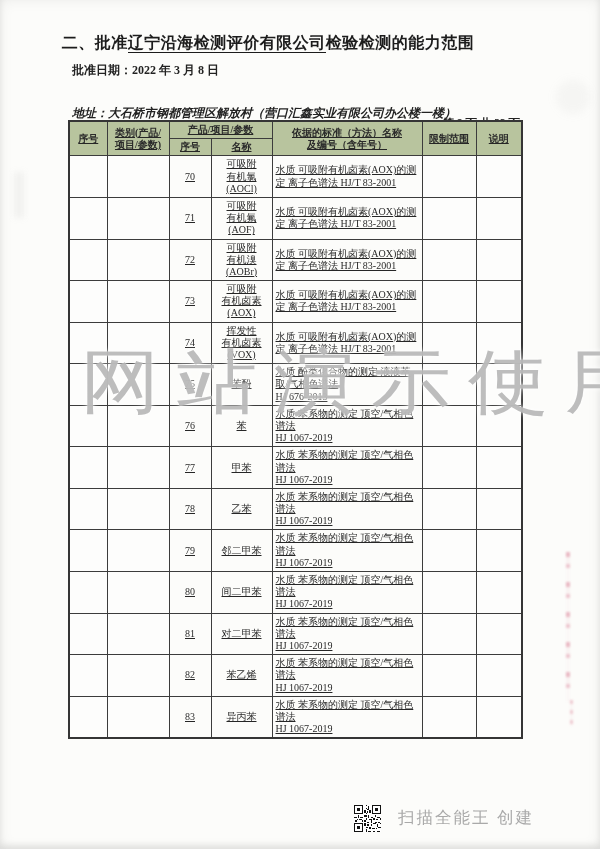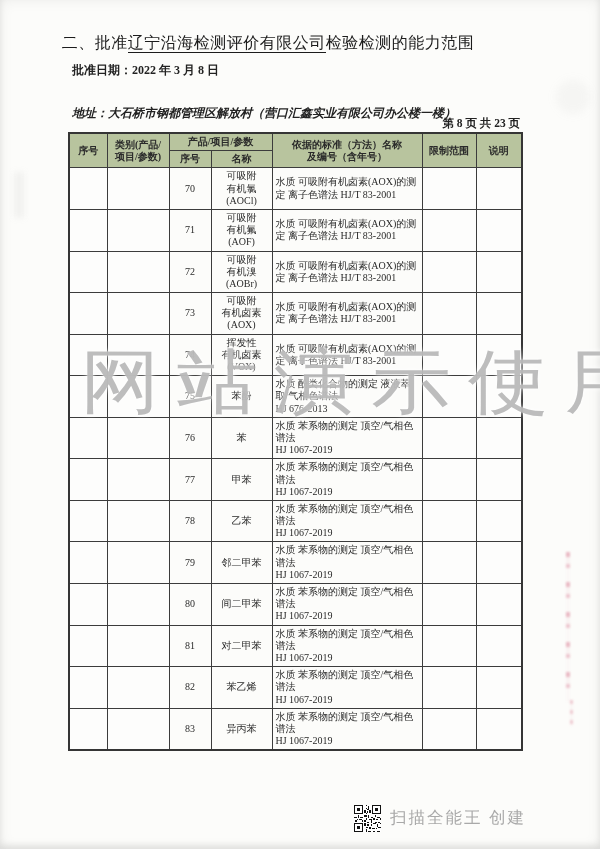--- a/index.html
+++ b/index.html
@@ -13,39 +13,40 @@
     position:relative;
     width:600px;height:849px;
     background:#fcfcfa;
     overflow:hidden;
     box-shadow:inset 0 0 14px rgba(0,0,0,0.07), inset 0 -4px 6px rgba(0,0,0,0.08);
     color:#262626;
   }
   
   .doc-title{
     position:absolute;top:33px;left:0;width:536px;
-    text-align:center;font-size:16px;font-weight:normal;color:#1c1c1c;
+    text-align:center;font-size:16px;font-weight:bold;color:#1c1c1c;
     letter-spacing:0.5px;
   }
   .doc-title .u{border-bottom:1.5px solid #1c1c1c;padding-bottom:1px;}
   .meta-line{position:absolute;font-size:12px;font-weight:bold;color:#222;white-space:nowrap;}
   .m1L{top:62px;left:72px;}
   .m1R{top:62px;left:352px;}
   .m2{top:84px;left:72px;}
   .m2 .cert-num{font-weight:normal;font-family:"Liberation Serif",serif;letter-spacing:0.5px;}
   .m3{top:105px;left:72px;font-style:italic;}
   .page-indicator{
     position:absolute;top:116px;left:0;width:520px;text-align:right;
     font-size:11.5px;font-weight:bold;color:#222;
   }
   
   table.cap{
-    position:absolute;left:68px;top:132px;width:455px;
+    position:absolute;left:68px;top:120px;width:455px;
     border-collapse:collapse;table-layout:fixed;
     border:2px solid #353535;
+    text-decoration:underline;
   }
   table.cap th,table.cap td{
     border:1px solid #3c3c3c;
     font-size:10px;line-height:1.22;color:#2a2a2a;
     padding:2px 3px;overflow:hidden;
   }
   table.cap th{
     background:#b8c49e;
     font-weight:600;text-align:center;vertical-align:middle;
     white-space:pre-line;
@@ -83,21 +84,21 @@
     filter:blur(0.8px);
   }
   
   .footer{
     position:absolute;left:354px;top:803px;height:30px;
     display:flex;align-items:center;gap:9px;
   }
   .qr{width:27px;height:27px;display:block;}
   .scanner-label{
     font-size:16.5px;color:#a9a9a9;letter-spacing:2px;
-    font-family:"Liberation Sans",sans-serif;white-space:nowrap;
+    font-family:"Liberation Sans",sans-serif;white-space:nowrap;margin-left:8px;
   }
 </style>
 </head>
 <body>
 
 <div class="page">
 
   <div class="doc-title">
     <span>二、批准</span><span class="u">辽宁沿海检测评价有限公司</span><span>检验检测的能力范围</span>
   </div>

